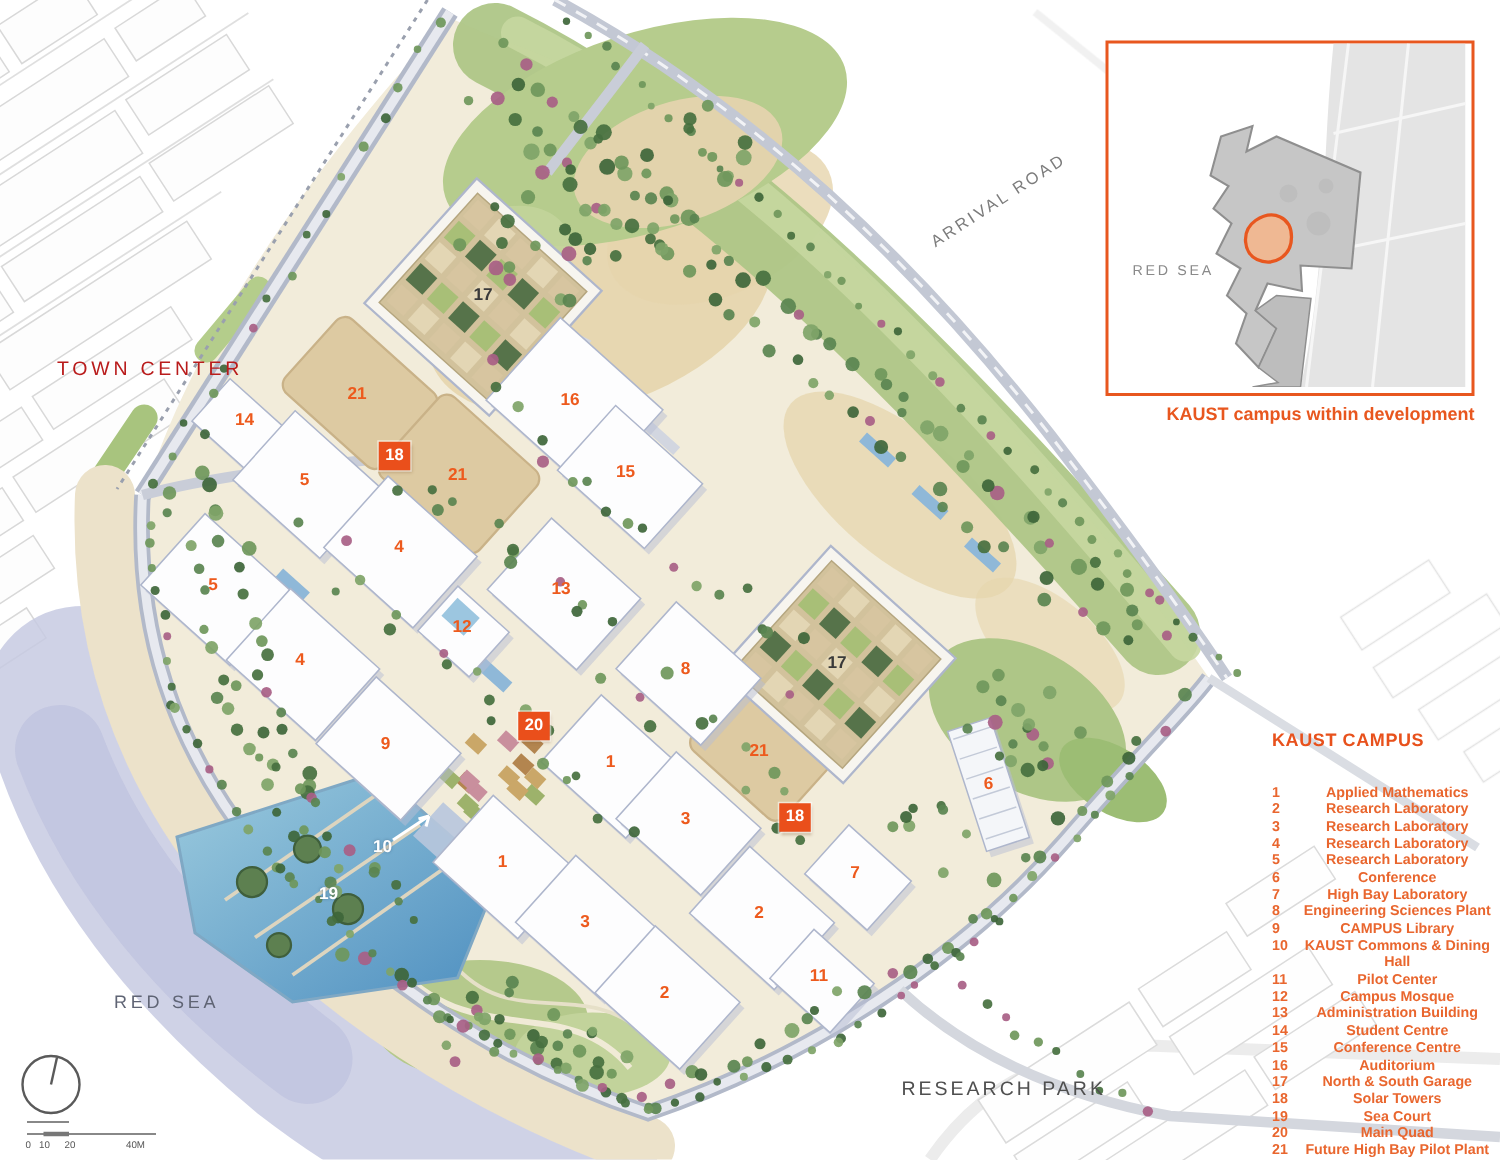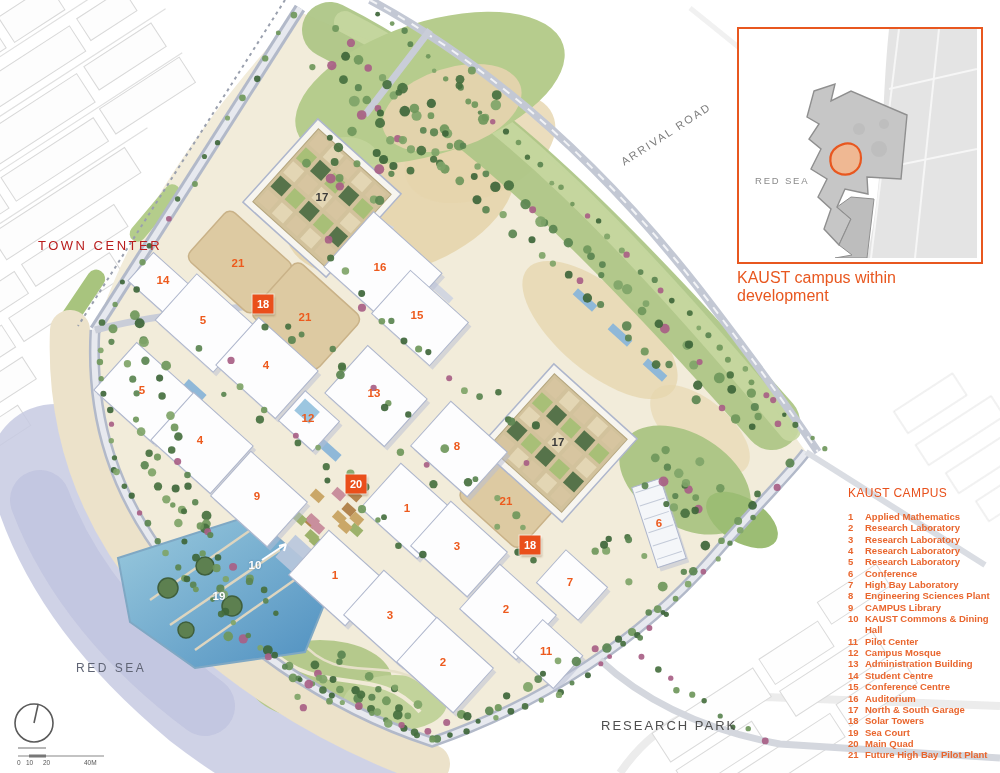--- a/index.html
+++ b/index.html
@@ -20,28 +20,28 @@
   .mnum{position:absolute;transform:translate(-50%,-50%);font-weight:bold;font-size:11.5px;line-height:1;}
   .mnum.orange{color:#ed5a1d;}
   .mnum.black{color:#3a3a3a;}
   .mnum.white{color:#ffffff;text-shadow:0 0 2px rgba(60,90,120,.6);}
   .mbadge{position:absolute;transform:translate(-50%,-50%);width:21px;height:19px;
     background:#ea4f1b;color:#fff;font-weight:bold;font-size:11px;line-height:19px;text-align:center;
     box-shadow:0 0 0 1px rgba(255,255,255,.55), 1px 2px 2px rgba(120,80,40,.35);}
   
   .inset{position:absolute;left:737px;top:27px;width:242px;height:233px;border:2px solid #e8571f;background:#fff;}
   .inset-redsea{position:absolute;left:16px;top:146px;font-size:9.5px;letter-spacing:1.8px;color:#8a8a8a;}
-  .inset-caption{position:absolute;left:737px;top:269px;width:246px;padding-right:4px;
-    font-size:16px;font-weight:normal;color:#e8571f;}
+  .inset-caption{position:absolute;left:737px;top:269px;width:246px;text-align:right;padding-right:4px;
+    font-size:12px;font-weight:bold;color:#e8571f;}
   
   .legend{position:absolute;left:848px;top:486px;width:150px;}
-  .legend-title{font-size:12px;font-weight:normal;color:#e8511c;letter-spacing:.4px;margin-bottom:11px;}
+  .legend-title{font-size:12px;font-weight:bold;color:#e8511c;letter-spacing:.4px;margin-bottom:23px;}
   .legend-row{display:flex;font-size:9.5px;line-height:11.35px;color:#e9662e;font-weight:600;}
   .legend-row .num{width:17px;flex:none;}
-  .legend-row .nm{flex:1;}
+  .legend-row .nm{flex:1;text-align:center;}
   
   .compass{position:absolute;left:12px;top:700px;}
   .scalebar{position:absolute;left:12px;top:744px;}
 </style>
 </head>
 <body>
 
 <div id="map-stage">
 
   <svg id="art" width="1000" height="773" viewBox="0 0 1000 773">

